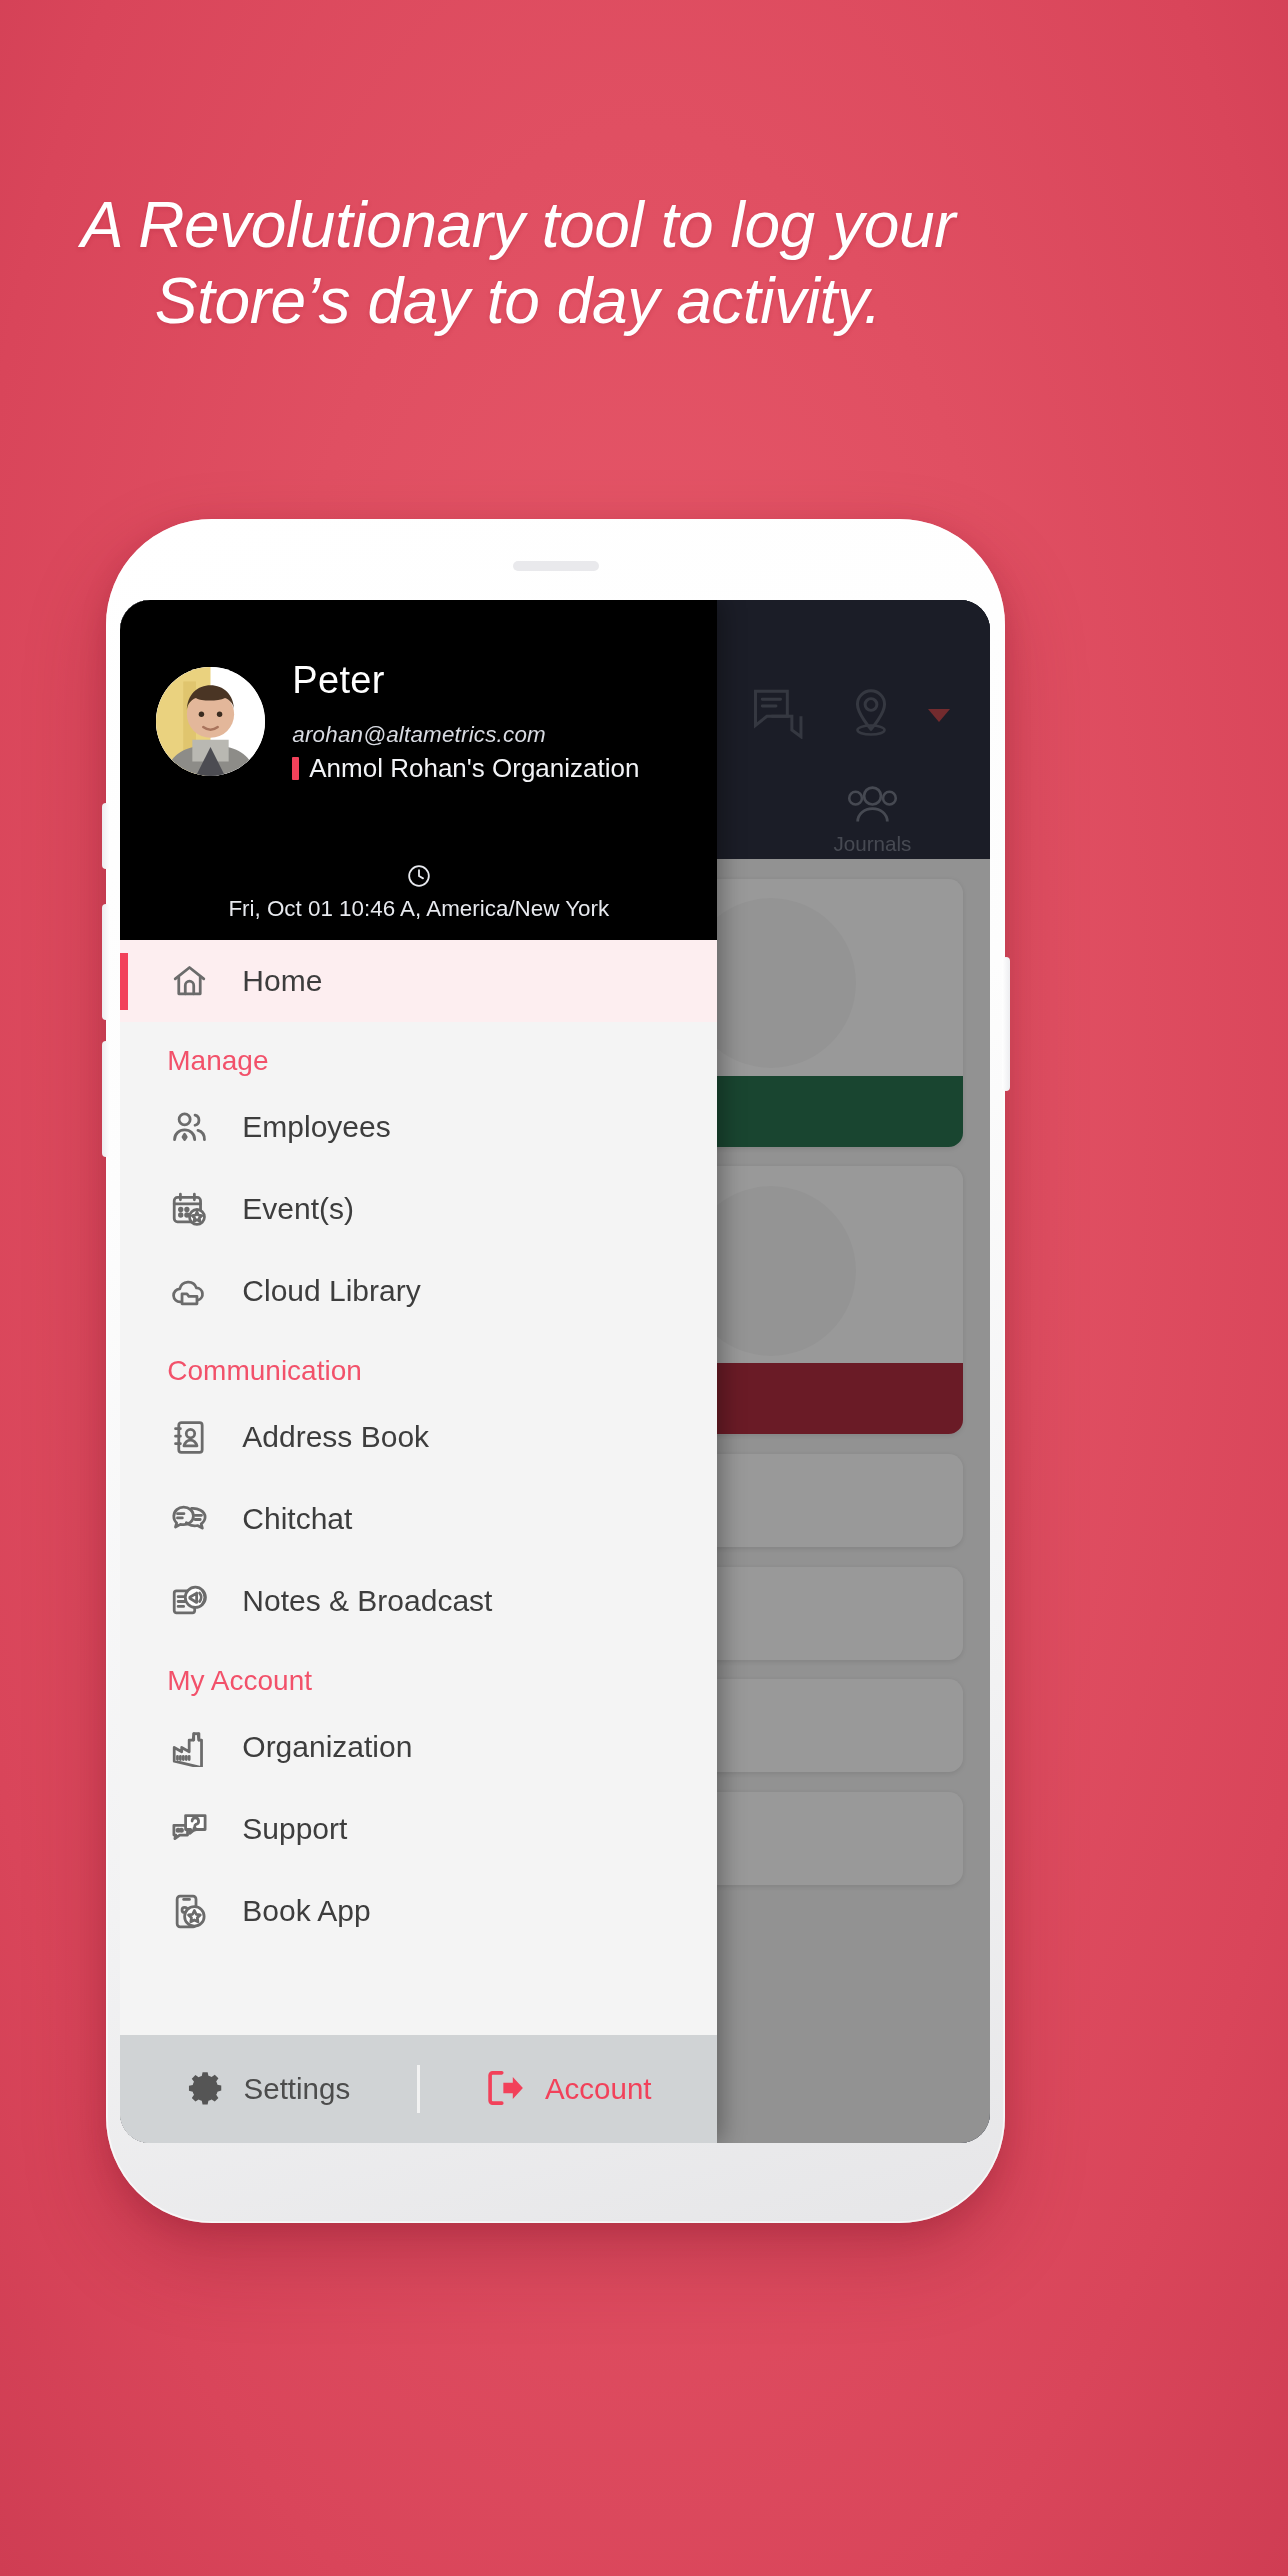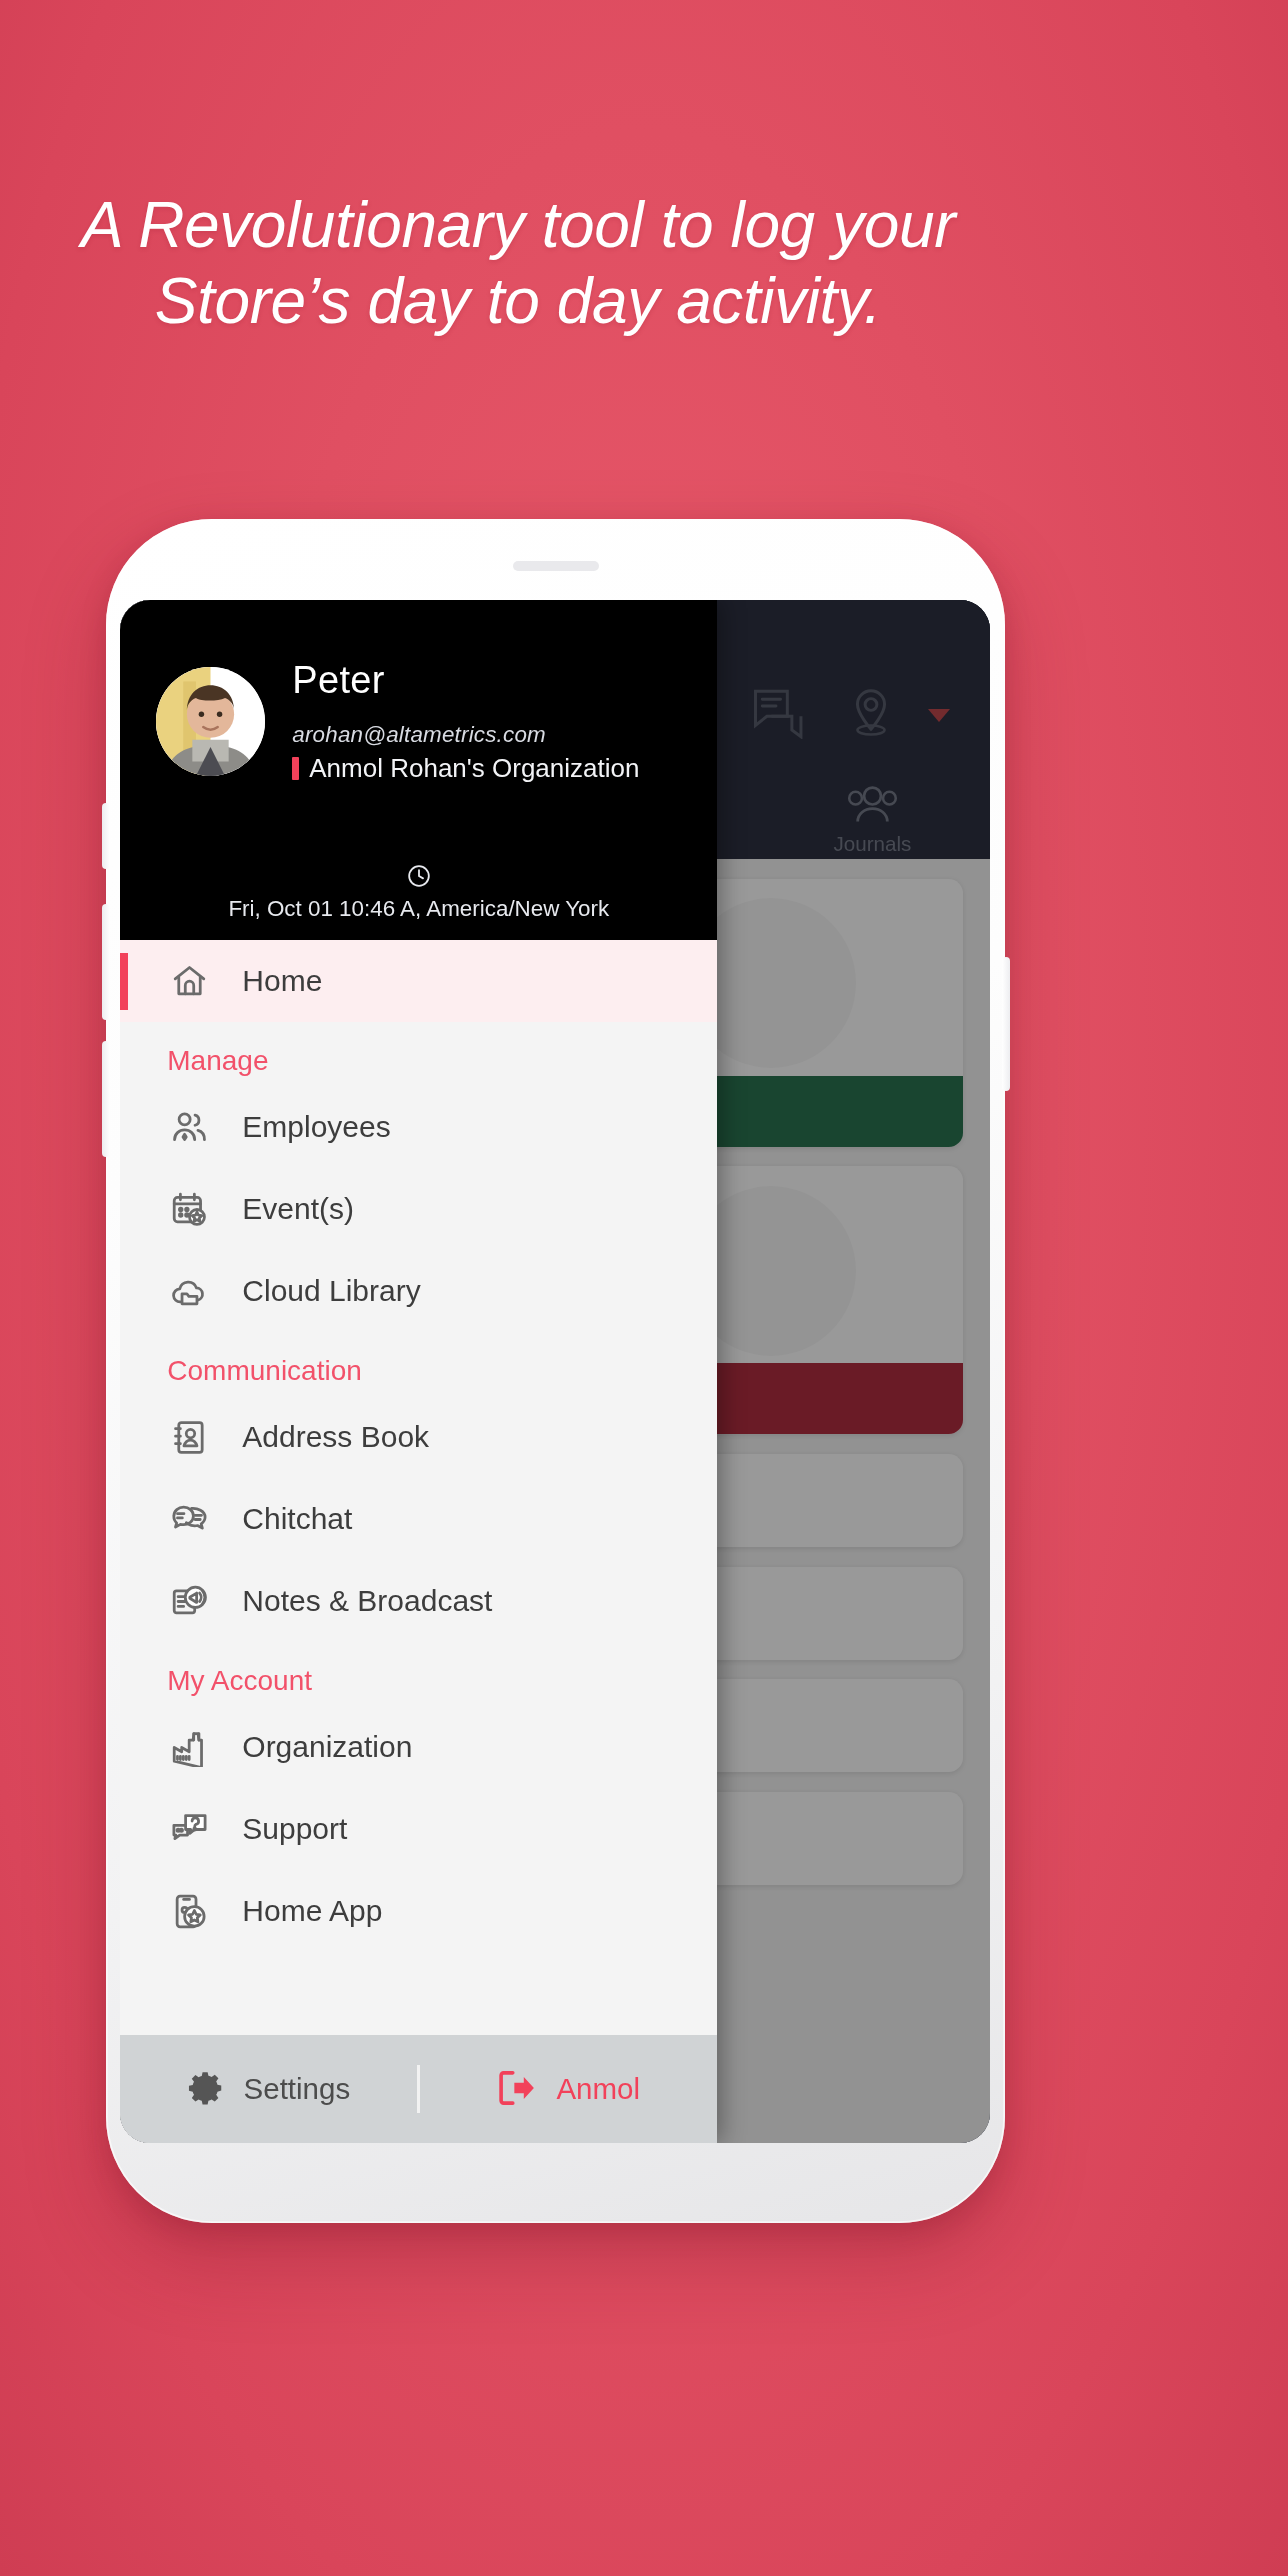--- a/index.html
+++ b/index.html
@@ -487,21 +487,21 @@
             <svg width="39" height="39" viewBox="0 0 24 24">
                 <g class="icon-stroke">
               <rect x="4.4" y="2.6" width="11.6" height="18.8" rx="1.8"></rect>
               <path d="M8.4 4.6h3.6"></path>
               <circle cx="9" cy="11" r="1.6"></circle>
               <circle cx="15" cy="15" r="6" fill="#fff"></circle>
               <path d="M15 11.4l1.1 2.3 2.5.4-1.8 1.8.4 2.5-2.2-1.2-2.2 1.2.4-2.5-1.8-1.8 2.5-.4z"></path>
             </g>
               </svg>
           </span>
-          <span class="lbl">Home App</span>
+          <span class="lbl">Book App</span>
         </div>
       </div>
 
       <div class="dr-foot">
         <div class="foot-btn">
           <span>
             <svg width="38" height="38" viewBox="0 0 24 24">
               <path fill="#555555" d="M12 8.1A3.9 3.9 0 1 0 12 15.9 3.9 3.9 0 0 0 12 8.1zm0 6a2.1 2.1 0 1 1 0-4.2 2.1 2.1 0 0 1 0 4.2z"></path>
               <path fill="#555555" d="M21 13.6v-3.2l-2.4-.5a6.9 6.9 0 0 0-.8-2l1.4-2-2.3-2.3-2 1.4a6.9 6.9 0 0 0-2-.8L12.4 2h-3.2l-.5 2.4a6.9 6.9 0 0 0-2 .8l-2-1.4L2.4 6.1l1.4 2a6.9 6.9 0 0 0-.8 2L.6 10.6v3.2l2.4.5c.2.7.5 1.4.8 2l-1.4 2 2.3 2.3 2-1.4c.6.4 1.3.6 2 .8l.5 2.4h3.2l.5-2.4c.7-.2 1.4-.4 2-.8l2 1.4 2.3-2.3-1.4-2c.4-.6.6-1.3.8-2z"></path>
             </svg>
@@ -509,19 +509,19 @@
           <span class="t">Settings</span>
         </div>
         <div class="foot-div"></div>
         <div class="foot-btn logout">
           <span>
             <svg width="41" height="38" viewBox="0 0 26 24">
               <path d="M10 2.4H4.2A1.6 1.6 0 0 0 2.6 4v16a1.6 1.6 0 0 0 1.6 1.6H10" fill="none" stroke="#f2415a" stroke-width="2.3" stroke-linecap="round"></path>
               <path d="M11 8.6h6V5l6.4 7-6.4 7v-3.6h-6z" fill="#f2415a"></path>
             </svg>
           </span>
-          <span class="t">Anmol</span>
+          <span class="t">Account</span>
         </div>
       </div>
     </div>
   </div>
 </div>
 
 
 </body></html>

